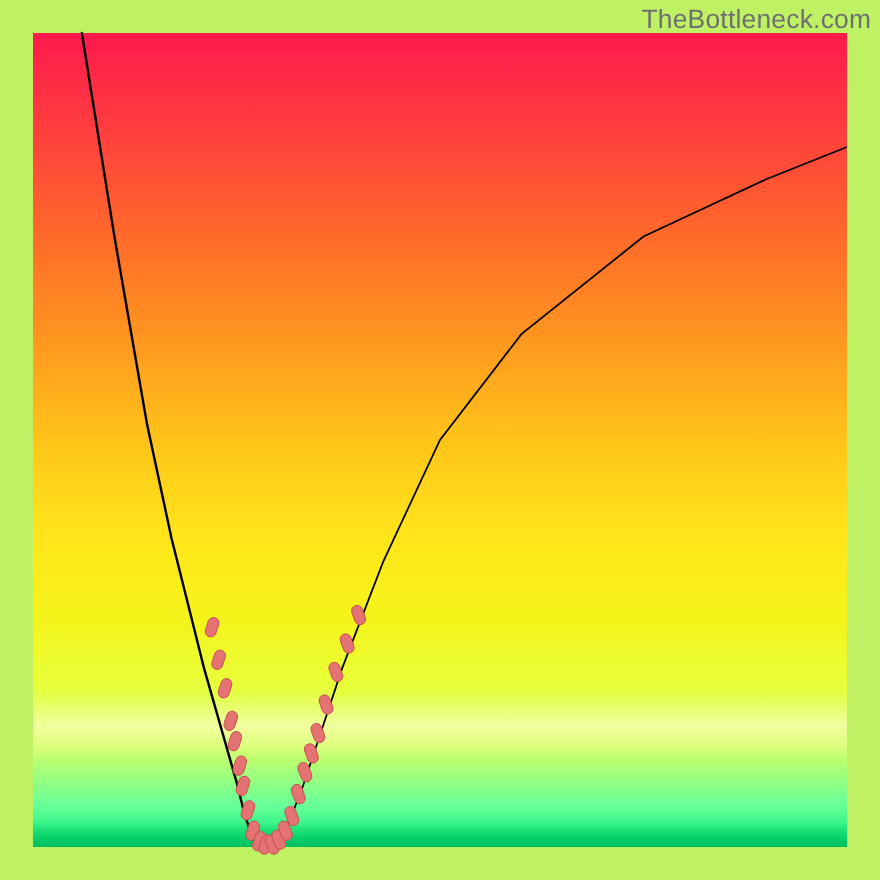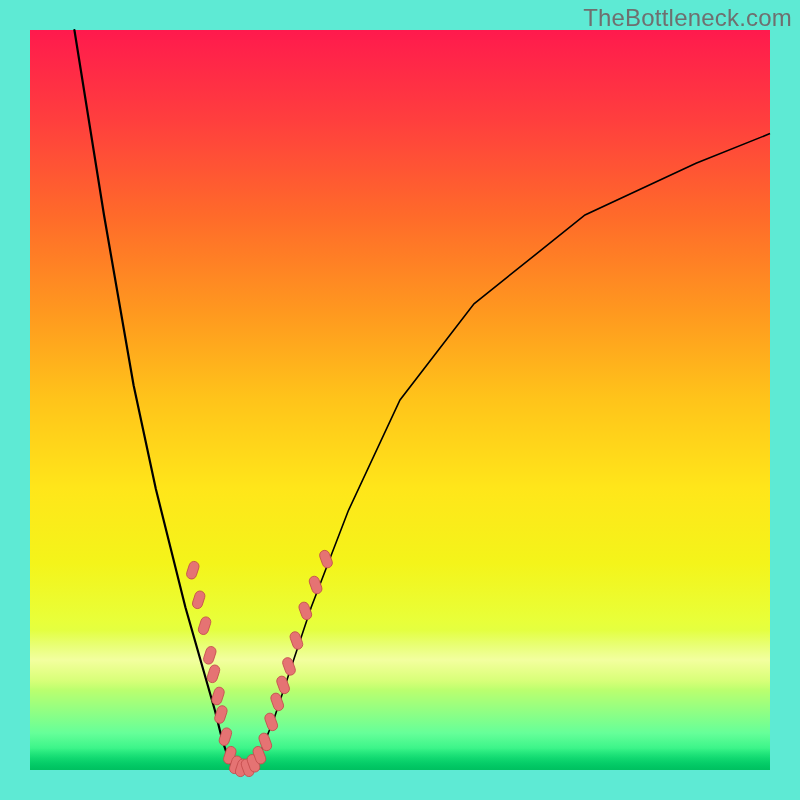--- a/index.html
+++ b/index.html
@@ -8,21 +8,21 @@
     width: 800px;
     height: 800px;
     overflow: hidden;
     background: #000;
     font-family: Arial, Helvetica, sans-serif;
   }
   .frame {
     position: relative;
     width: 800px;
     height: 800px;
-    background: #5eead4;
+    background: #bef264;
   }
   .plot-area {
     position: absolute;
     left: 30px;
     top: 30px;
     width: 740px;
     height: 740px;
     background: linear-gradient(to bottom,
       #ff1a4d 0%,
       #ff3e3e 12%,

